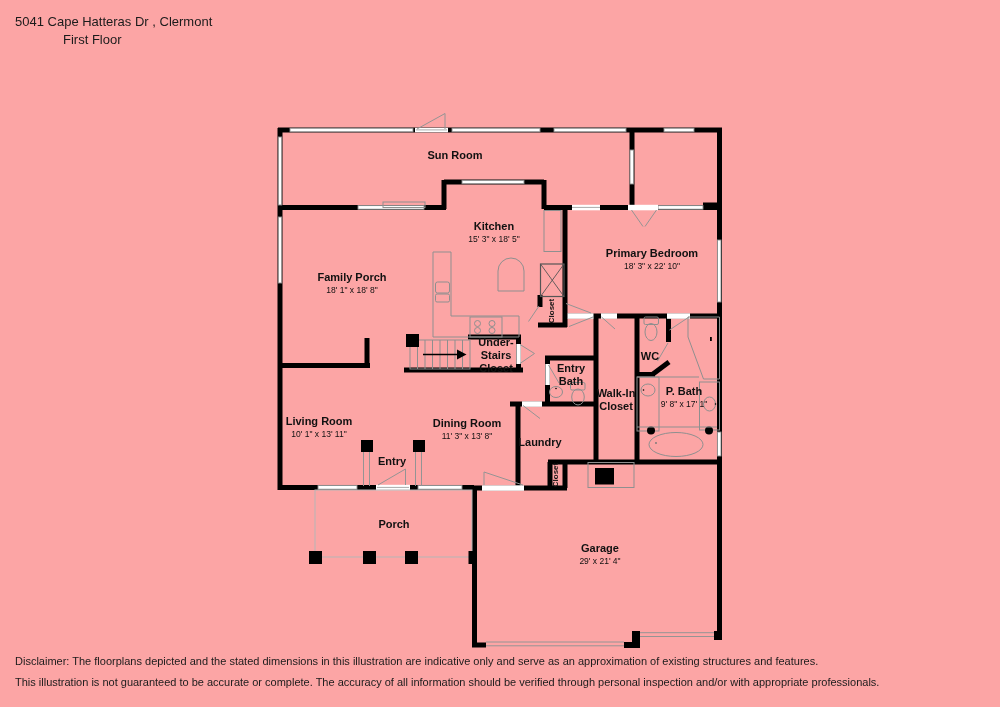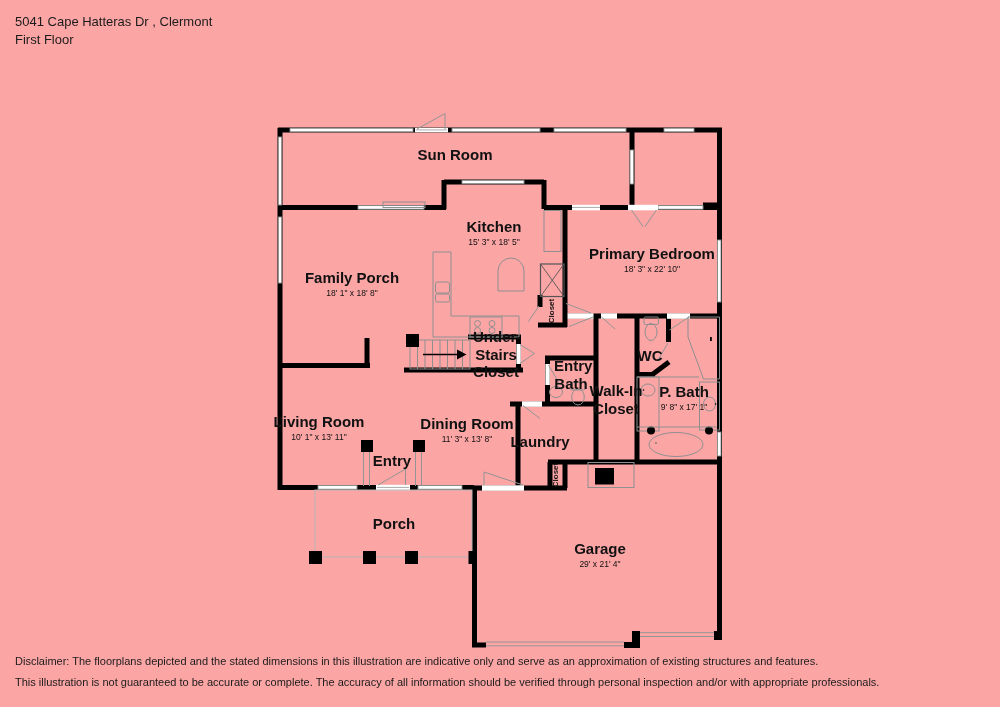--- a/index.html
+++ b/index.html
@@ -7,38 +7,38 @@
     --thin-line:#949494;
     --window-line:#8c8c8c;
     --porch-line:#b5b5b5;
     --text:#111111;
   }
   html,body{margin:0;padding:0;background:#ffffff;}
   #page{position:relative;width:1000px;height:707px;background:#fca5a5;overflow:hidden;
         font-family:"Liberation Sans", sans-serif;color:var(--text);}
   .hdr{position:absolute;left:15px;font-size:13px;color:#1b1b1b;}
   #addr{top:14px;}
-  #floor{top:32px;}
+  #floor{top:32px;margin-left:48px;}
   .disc{position:absolute;left:15px;font-size:11px;color:#1b1b1b;white-space:nowrap;}
   #disc1{top:655px;}
   #disc2{top:676px;}
   svg{position:absolute;left:0;top:0;}
   
   .wall{fill:var(--wall);}
   .wline{stroke:var(--wall);stroke-width:5;fill:none;}
   .win{fill:#ffffff;stroke:var(--window-line);stroke-width:0.9;}
   .open{fill:#ffffff;stroke:none;}
   .thin{stroke:var(--thin-line);stroke-width:1;fill:none;}
   .lite{stroke:#ababab;stroke-width:1;fill:none;}
   .fix{stroke:#8f8f8f;stroke-width:1;fill:none;}
   .blk{fill:#000;}
   
   .lbl{position:absolute;transform:translate(-50%,-50%);text-align:center;line-height:1.18;}
   .lbl.vert{transform:translate(-50%,-50%) rotate(-90deg);}
-  .nm{font-weight:bold;font-size:15px;white-space:nowrap;}
+  .nm{font-weight:bold;font-size:11px;white-space:nowrap;}
   .nm.wrap{white-space:normal;}
   .dm{font-size:8.5px;white-space:nowrap;margin-top:1px;}
   .w34{width:34px;} .w46{width:46px;} .w54{width:54px;}
   .vert .nm{font-size:8px;}
 </style>
 </head>
 <body>
 
 <div id="page">
 

